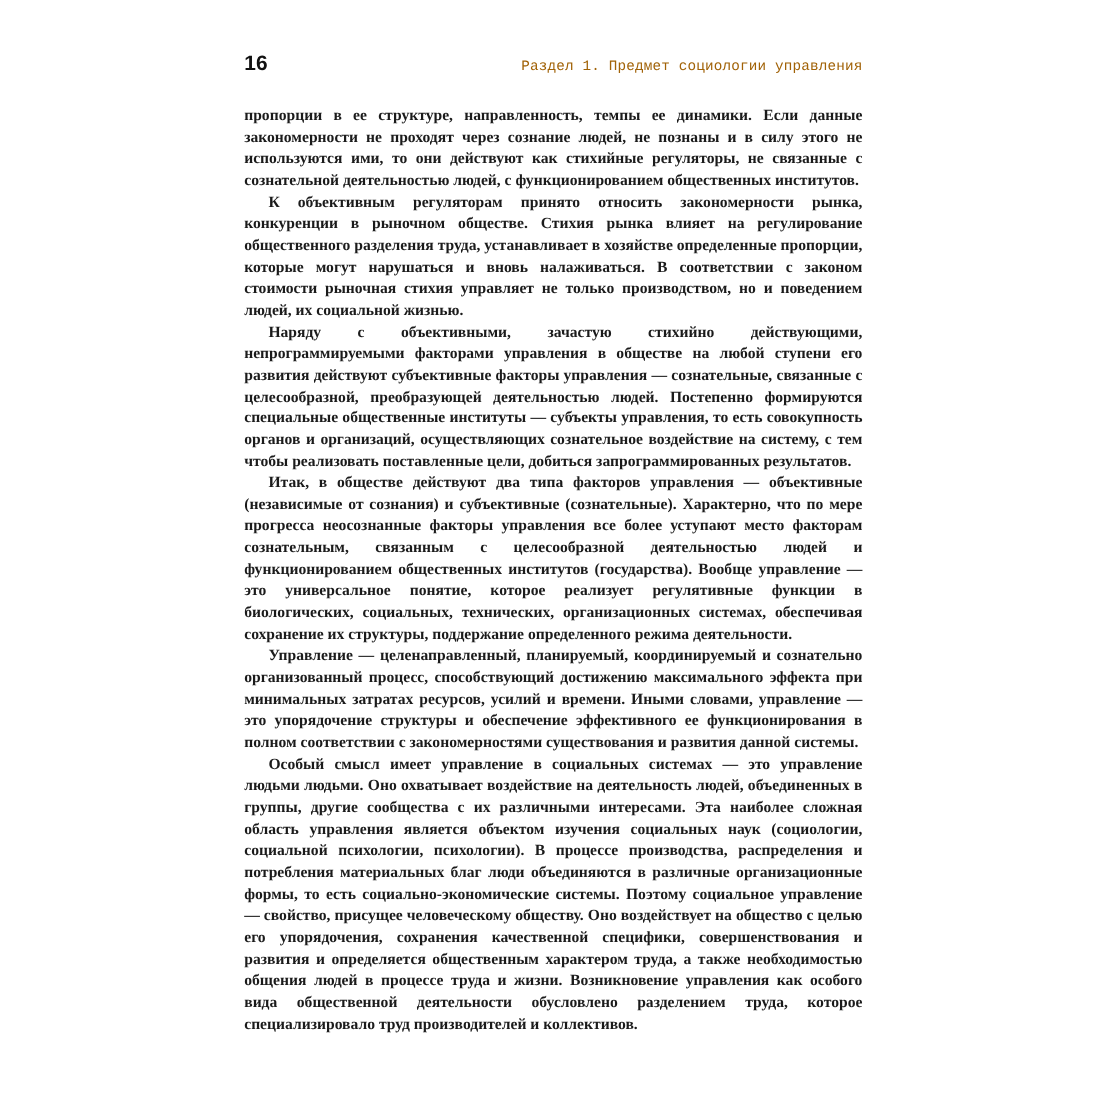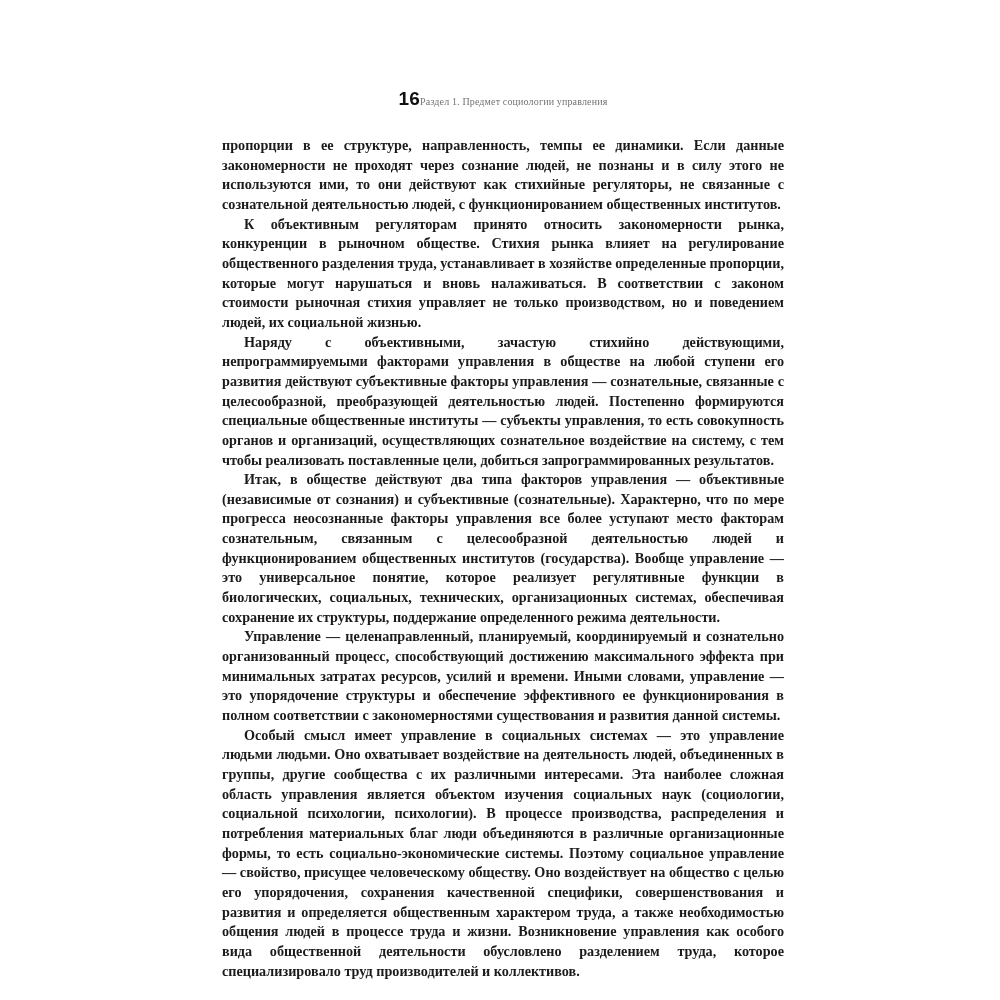--- a/index.html
+++ b/index.html
@@ -22,35 +22,34 @@
   }
   .page-inner {
     position: absolute;
     left: 222px;
     top: 48px;
     width: 562px;
   }
   .running-head {
     display: flex;
     align-items: baseline;
-    justify-content: center;
+    justify-content: space-between;
     margin-bottom: 26px;
-    margin-top: 40px;
   }
   .folio {
     font-family: "Liberation Sans", sans-serif;
     font-weight: bold;
     font-size: 19px;
     color: #111111;
     letter-spacing: 0.2px;
   }
   .header-title {
-    font-family: Liberation Serif, serif;
-    font-size: 10px;
-    color: #737373;
+    font-family: Liberation Mono, monospace;
+    font-size: 13px;
+    color: #a16207;
     letter-spacing: 0.15px;
     white-space: nowrap;
   }
   .body-text {
     font-size: 14.2px;
     line-height: 1.385;
     text-align: justify;
     text-justify: inter-word;
     color: #1b1b1b;
     hyphens: manual;

